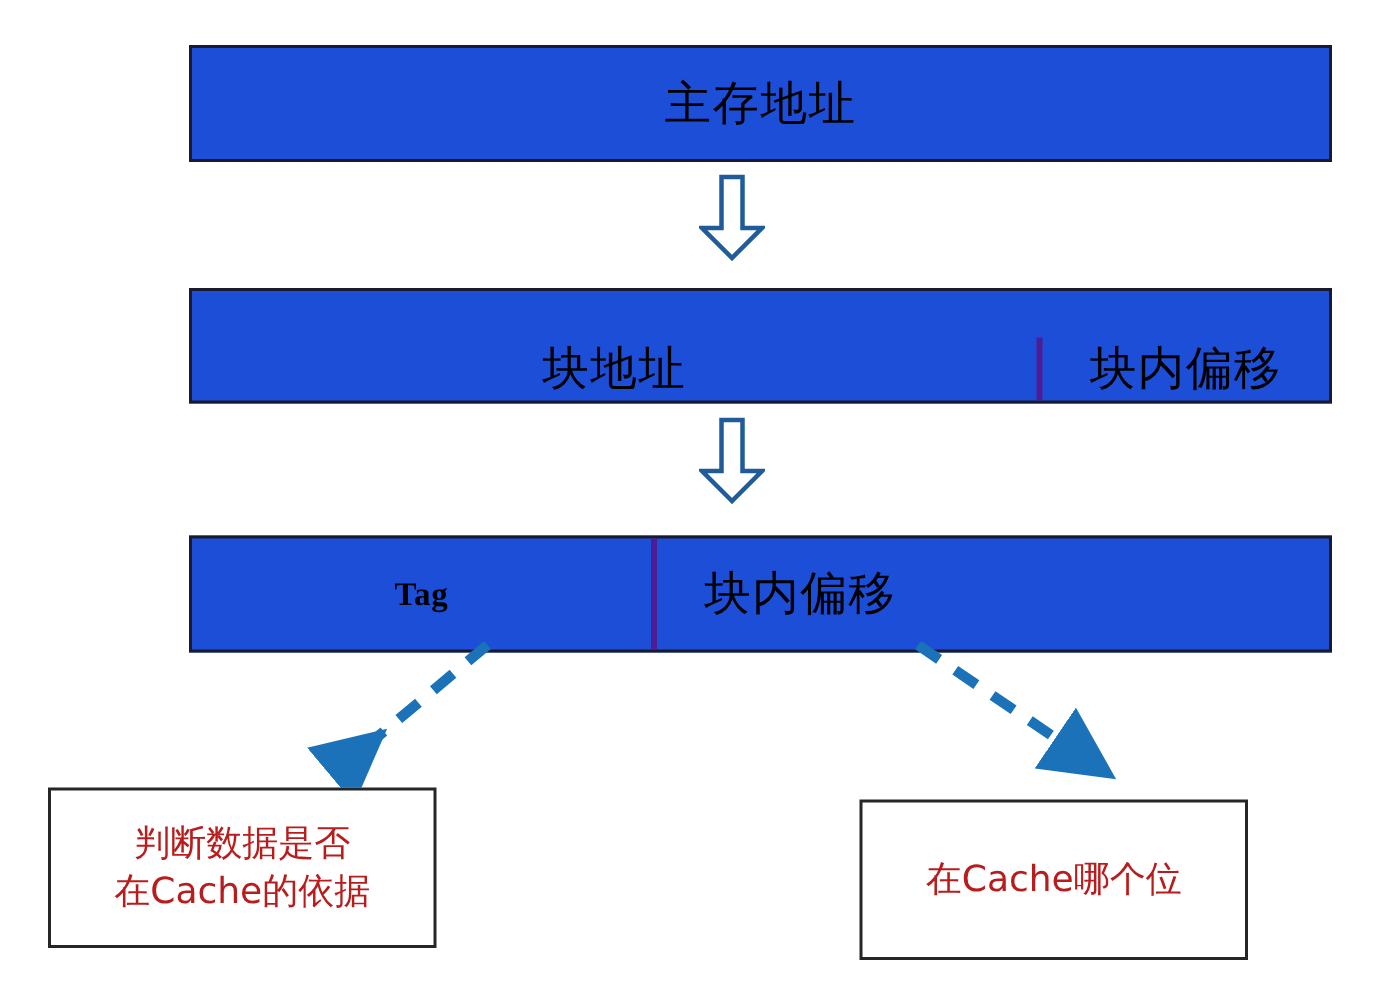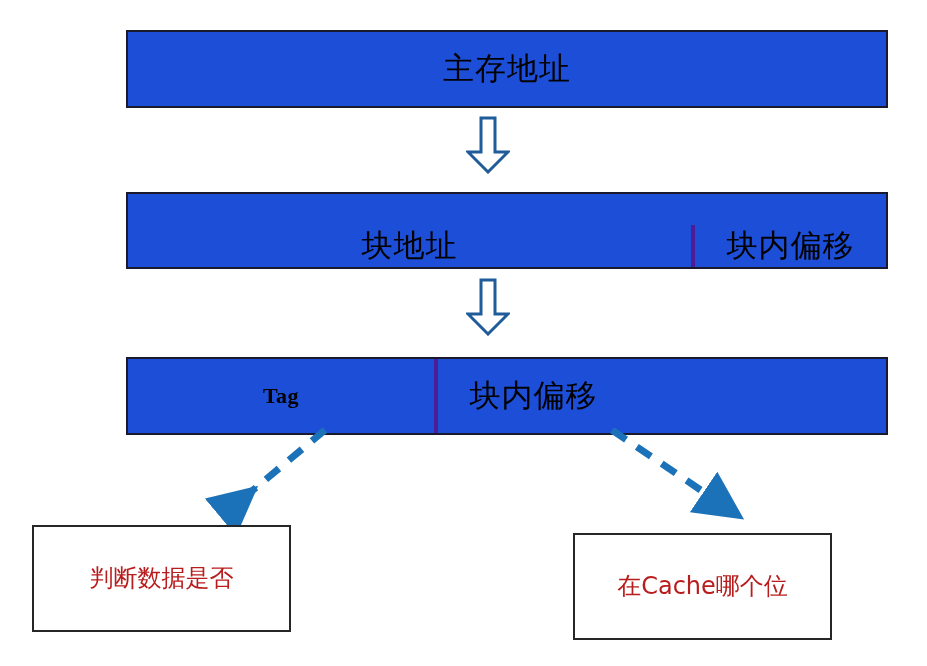--- a/index.html
+++ b/index.html
@@ -155,19 +155,20 @@
         <marker id="arrowRightHead" markerWidth="7" markerHeight="7" refX="5.6" refY="3.5" orient="auto" markerUnits="strokeWidth">
           <path d="M0,0 L7,3.5 L0,7 z" fill="#1B72B8"></path>
         </marker>
       </defs>
       <line x1="4" y1="2" x2="128" y2="86" stroke="#1B72B8" stroke-width="7" stroke-dasharray="17,13" marker-end="url(#arrowRightHead)"></line>
     </svg>
   </div>
 
   <div class="note note-left">
     <span class="note-line">判断数据是否</span>
+    <span class="note-line">在Cache的依据</span>
   </div>
 
   <div class="note note-right">
     <span class="note-line">在Cache哪个位</span>
   </div>
 
 </div>
 
 </body></html>

